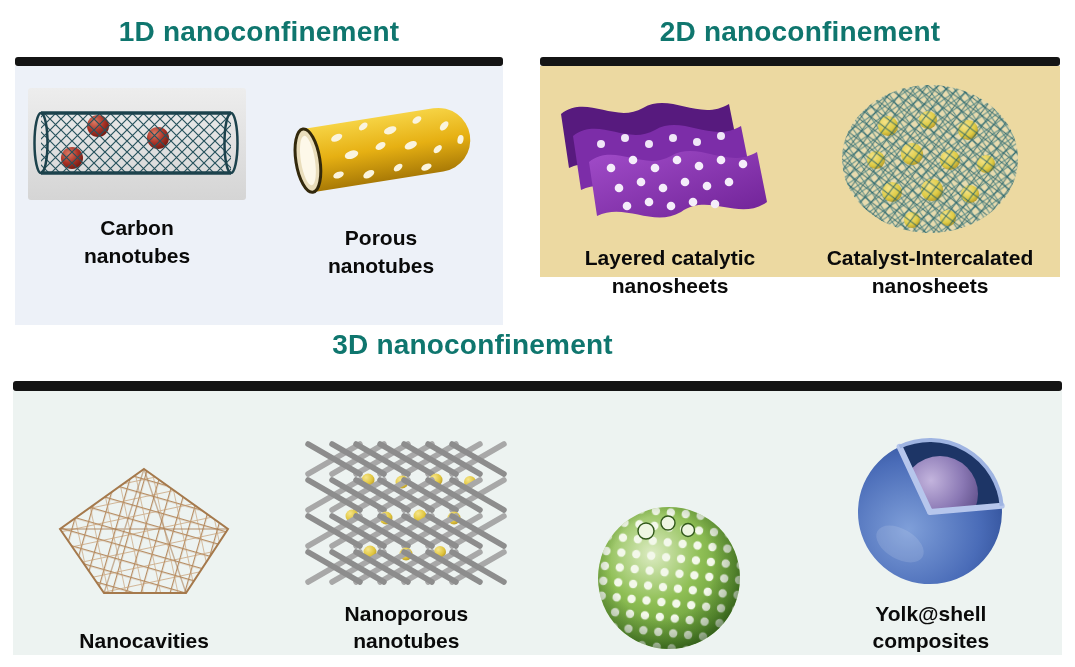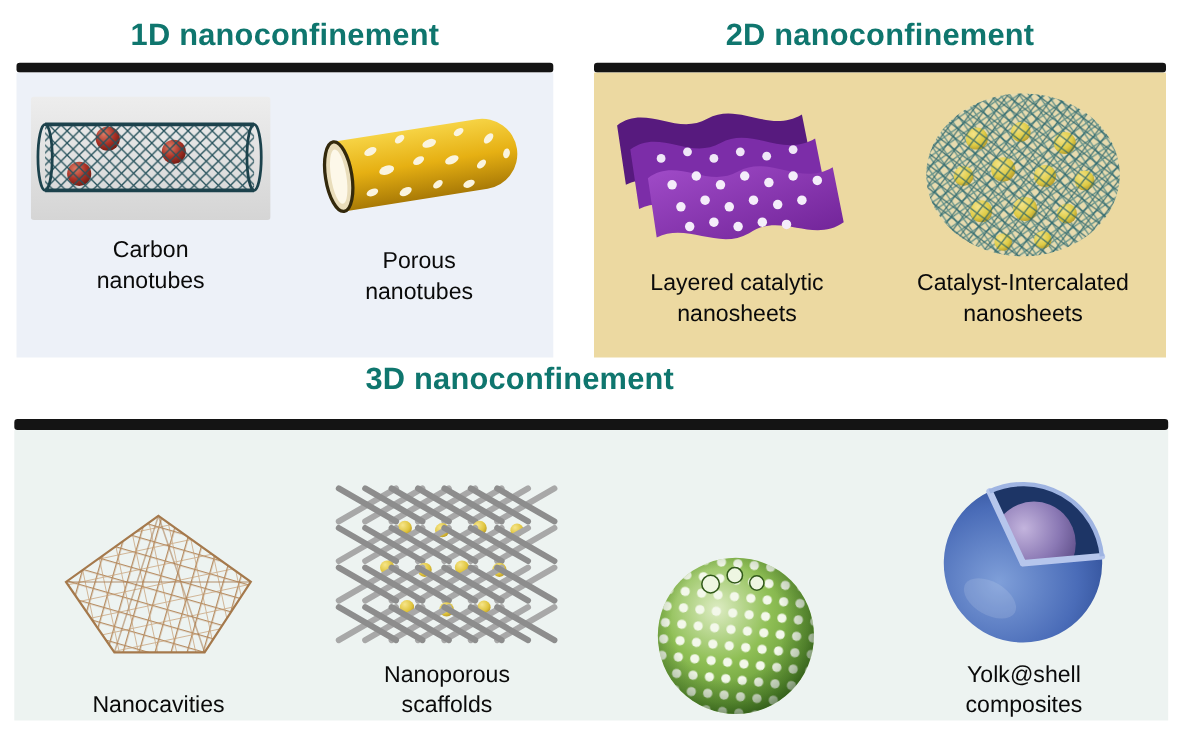--- a/index.html
+++ b/index.html
@@ -9,29 +9,29 @@
   .sec-title { position:absolute; font-weight:bold; font-size:28px; color:#0f766e; text-align:center; letter-spacing:0.2px; }
   .bar { position:absolute; background:#141414; border-radius:3px; }
   .panel { position:absolute; display:flex; align-items:flex-start; }
 
   .title-1d { left:15px; top:16px; width:488px; }
   .bar-1d   { left:15px; top:57px; width:488px; height:9px; }
   .panel-1d { left:15px; top:66px; width:488px; height:259px; background:#edf1f8; padding-top:20px; }
 
   .title-2d { left:540px; top:16px; width:520px; }
   .bar-2d   { left:540px; top:57px; width:520px; height:9px; }
-  .panel-2d { left:540px; top:66px; width:520px; height:259px; background:#ecd9a1; padding-top:14px; }
+  .panel-2d { left:540px; top:66px; width:520px; height:211px; background:#ecd9a1; padding-top:14px; }
 
   .title-3d { left:0px; top:329px; width:945px; }
   .bar-3d   { left:13px; top:381px; width:1049px; height:10px; }
   .panel-3d { left:13px; top:391px; width:1049px; height:264px; background:#edf3f1; padding-top:16px;align-items:flex-end; }
 
   .item { display:flex; flex-direction:column; align-items:center; flex:1; }
   .item .art { display:block; }
-  .label { font-weight:normal; font-size:21px; color:#0a0a0a; text-align:center; white-space:pre-line; line-height:1.32; margin-top:12px; }
+  .label { font-weight:bold; font-size:21px; color:#0a0a0a; text-align:center; white-space:pre-line; line-height:1.32; margin-top:12px; }
   .panel-2d .label { margin-top:6px; }
   .panel-3d .label { margin-top:10px; }
 </style>
 </head>
 <body>
 
 <div class="fig">
 
   <div class="sec-title title-1d">1D nanoconfinement</div>
   <div class="bar bar-1d"></div>
@@ -249,21 +249,21 @@
         <circle cx="92" cy="84" r="6.5" fill="url(#nps-gold)"></circle>
         <circle cx="126" cy="82" r="6.5" fill="url(#nps-gold)"></circle>
         <circle cx="160" cy="84" r="6.5" fill="url(#nps-gold)"></circle>
         <use href="#nps-layer" transform="translate(0,96)"></use>
         <circle cx="76" cy="118" r="6.5" fill="url(#nps-gold)"></circle>
         <circle cx="112" cy="120" r="6.5" fill="url(#nps-gold)"></circle>
         <circle cx="146" cy="118" r="6" fill="url(#nps-gold)"></circle>
         <use href="#nps-layer" transform="translate(0,132)"></use>
       </svg>
       <div class="label">Nanoporous
-scaffolds</div>
+nanotubes</div>
     </div>
 
     <div class="item">
       <svg class="art" width="158" height="158" viewBox="0 0 158 158">
         <defs>
           <radialGradient id="hsp-body" cx="0.38" cy="0.33" r="0.85">
             <stop offset="0" stop-color="#ddecc3"></stop>
               <stop offset="0.4" stop-color="#8fbf55"></stop>
               <stop offset="0.78" stop-color="#5e9331"></stop>
               <stop offset="1" stop-color="#3a661c"></stop>

